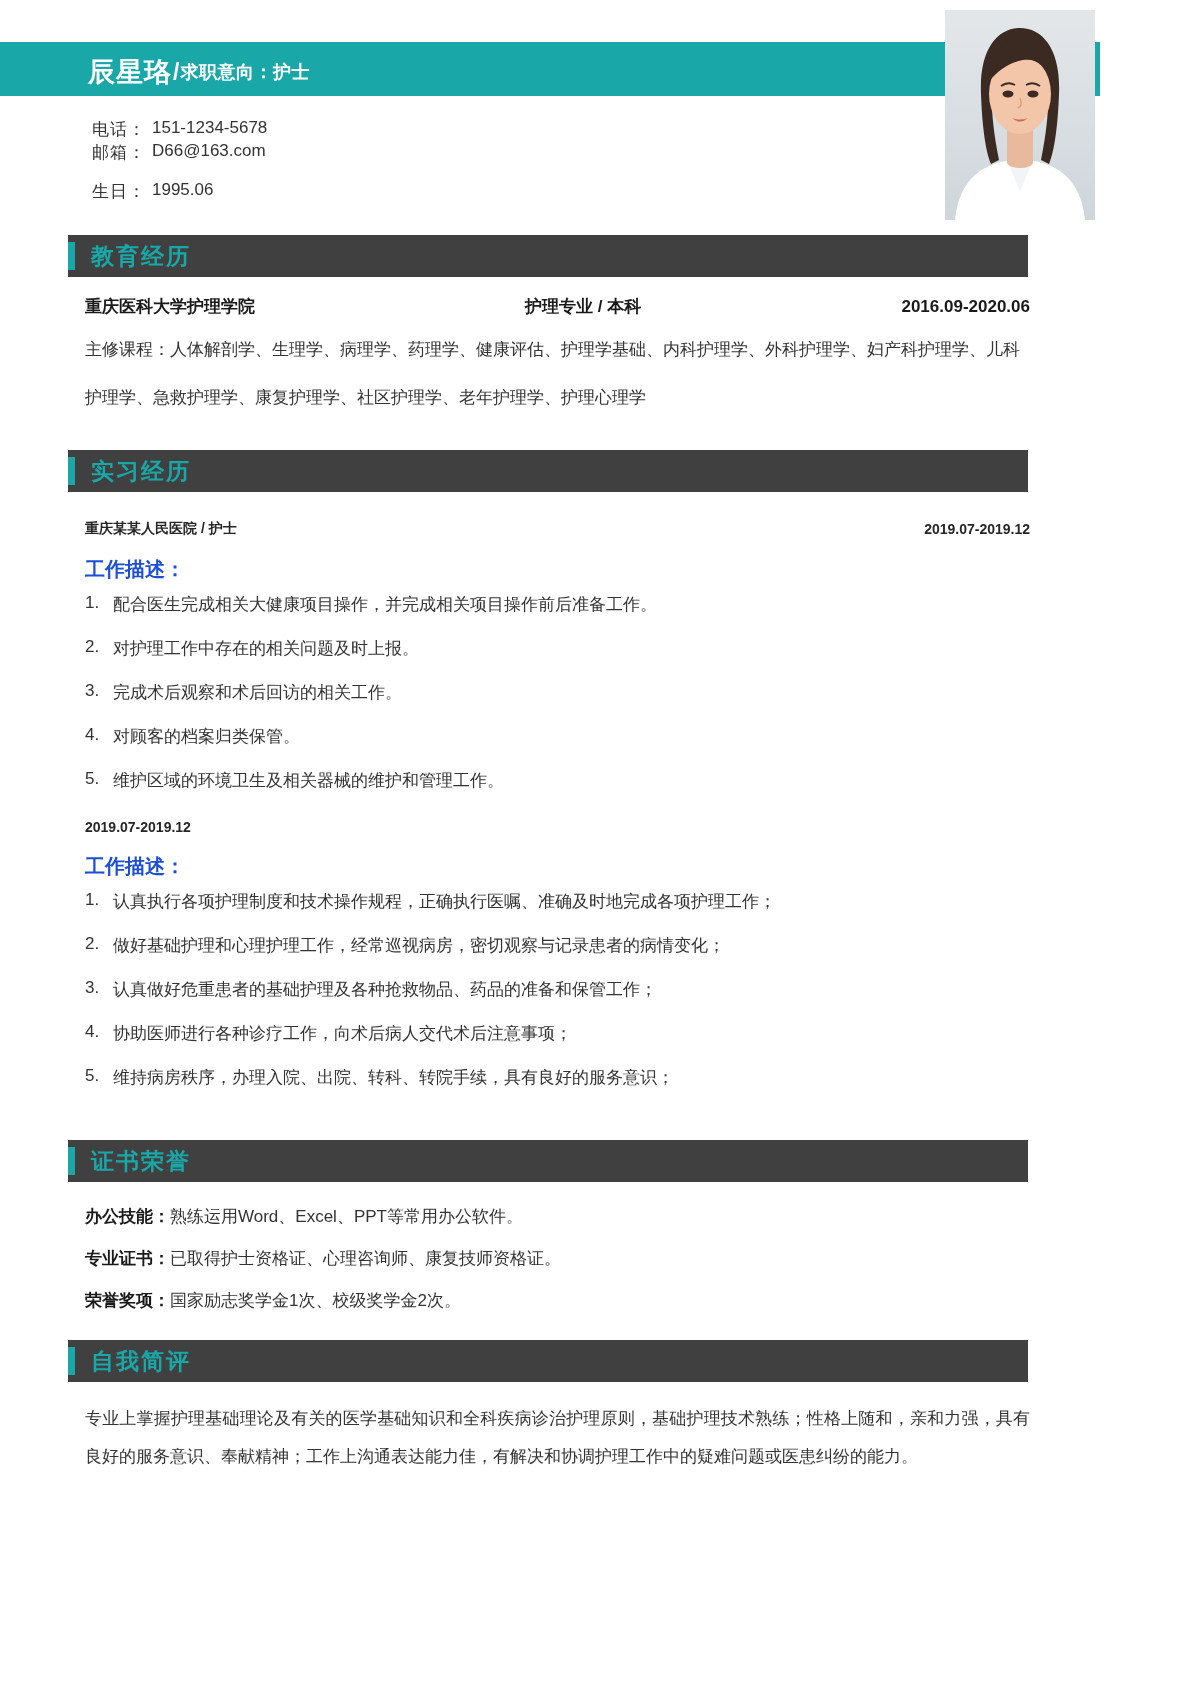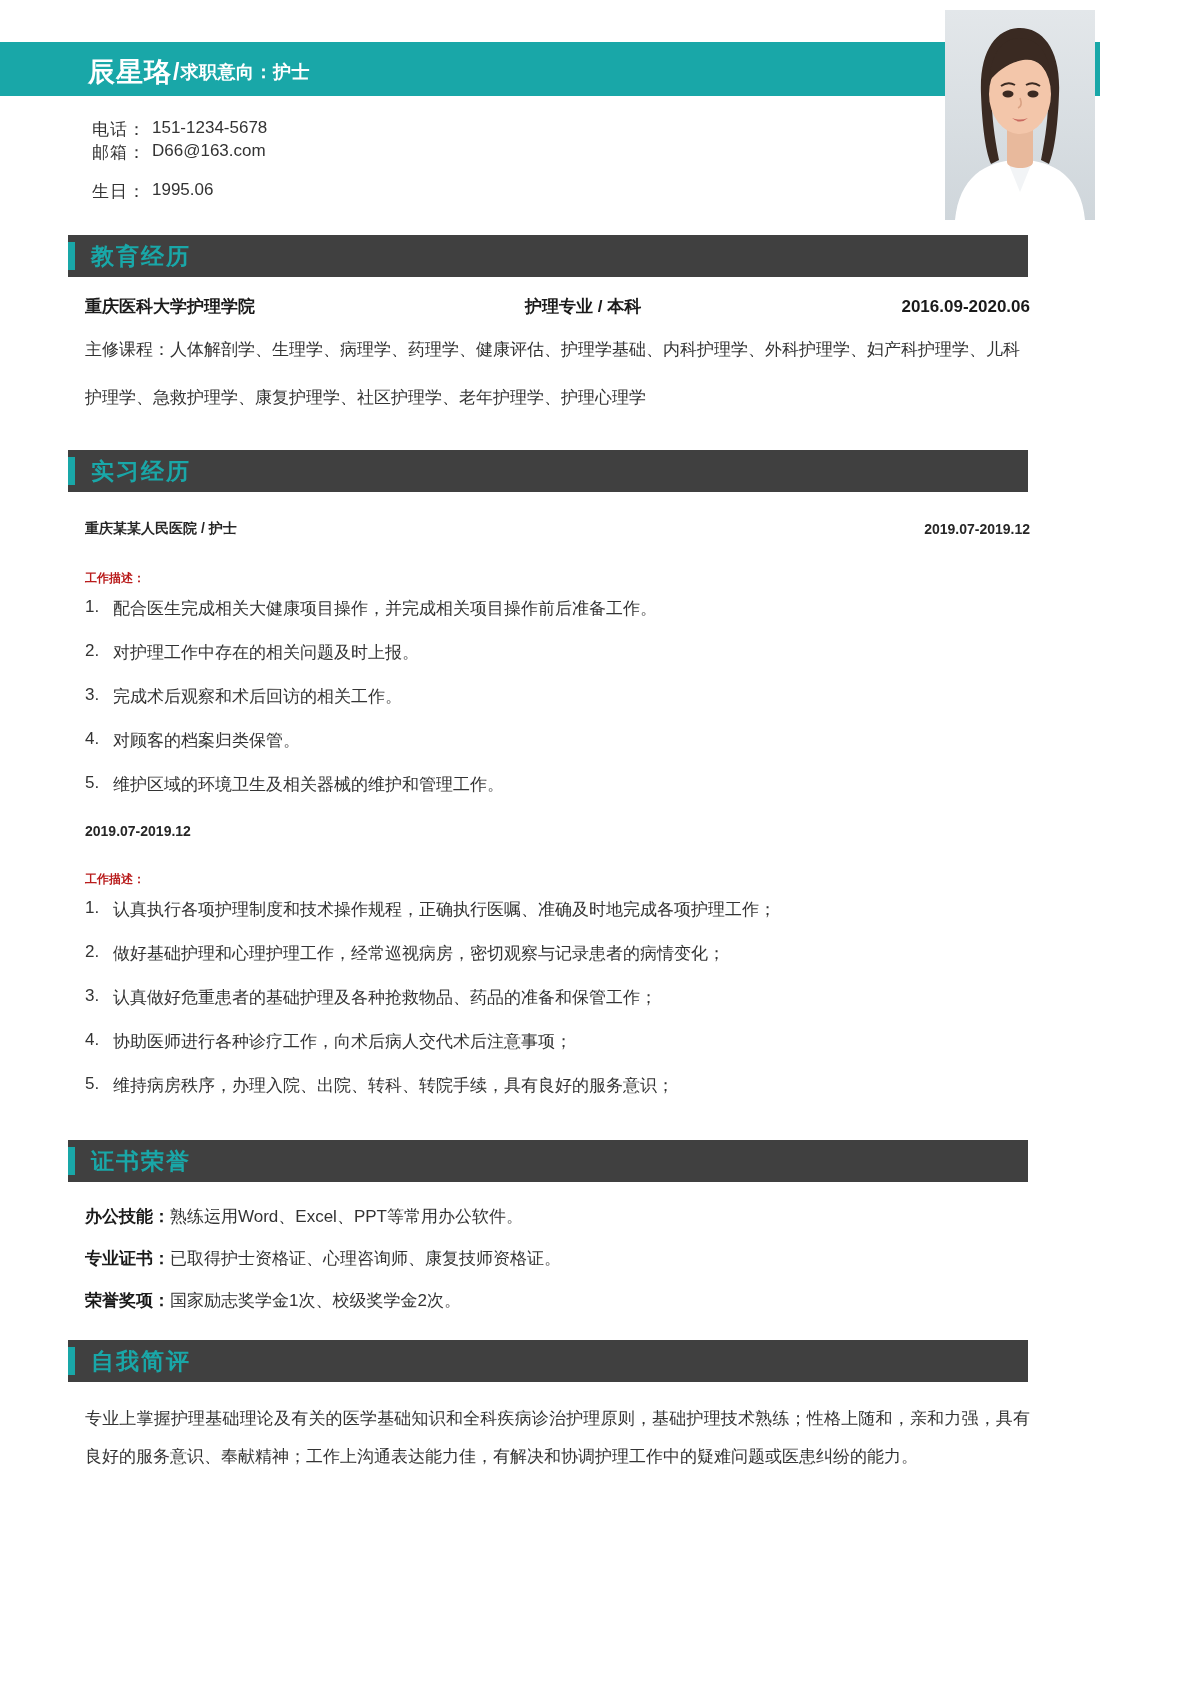--- a/index.html
+++ b/index.html
@@ -125,24 +125,24 @@
 
   .para {
     font-size: 17px;
     line-height: 48px;
     color: #333333;
     margin-top: 8px;
   }
   .para .lead { font-weight: normal; }
 
   .sub-label {
-    font-size: 12px;
-    font-weight: bold;
-    margin-top: 32px;
-    color: #b91c1c;
+    font-size: 20px;
+    font-weight: bold;
+    margin-top: 18px;
+    color: #1d4ed8;
   }
   ol.duties {
     margin: 10px 0 0 0;
     padding: 0;
     list-style: none;
     font-size: 17px;
     color: #333333;
   }
   ol.duties li {
     display: flex;

